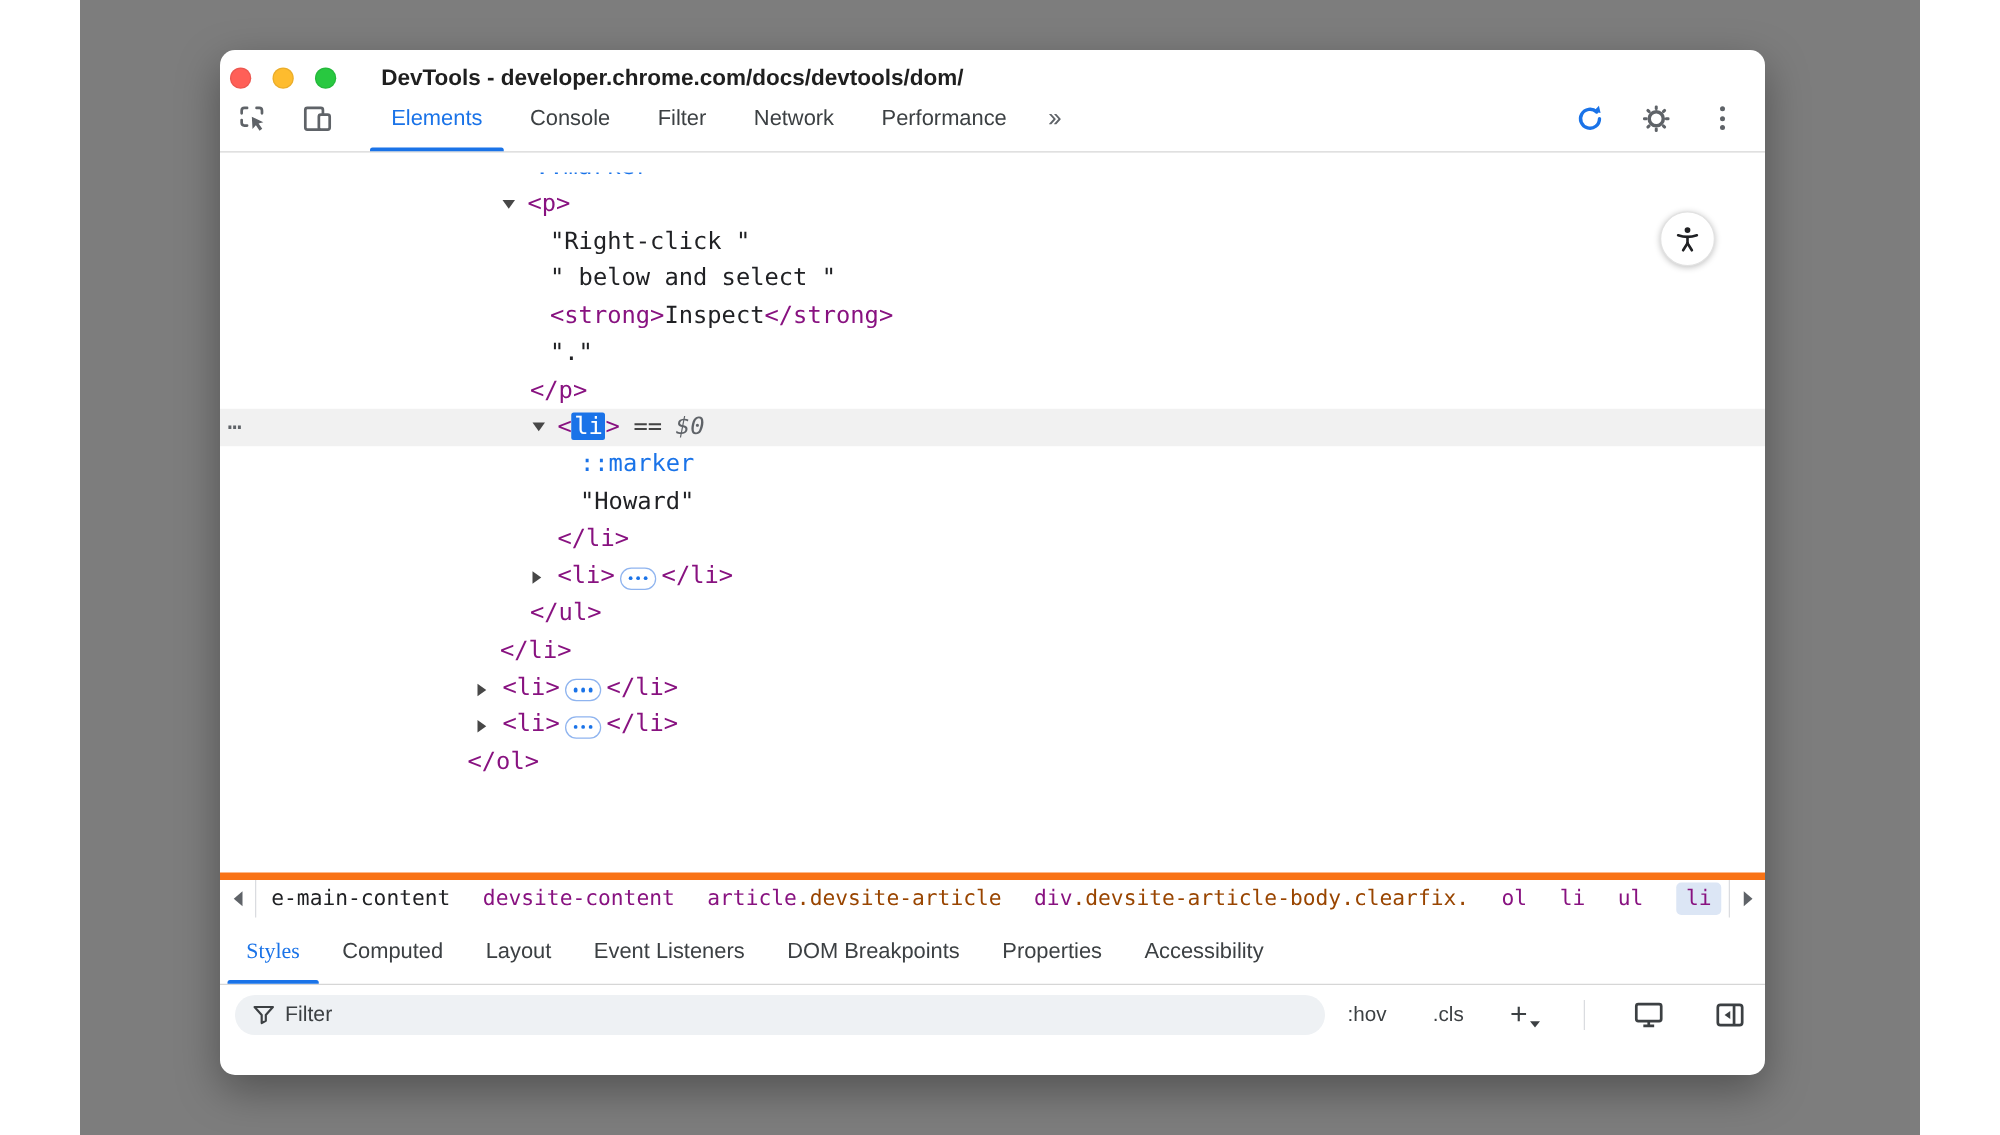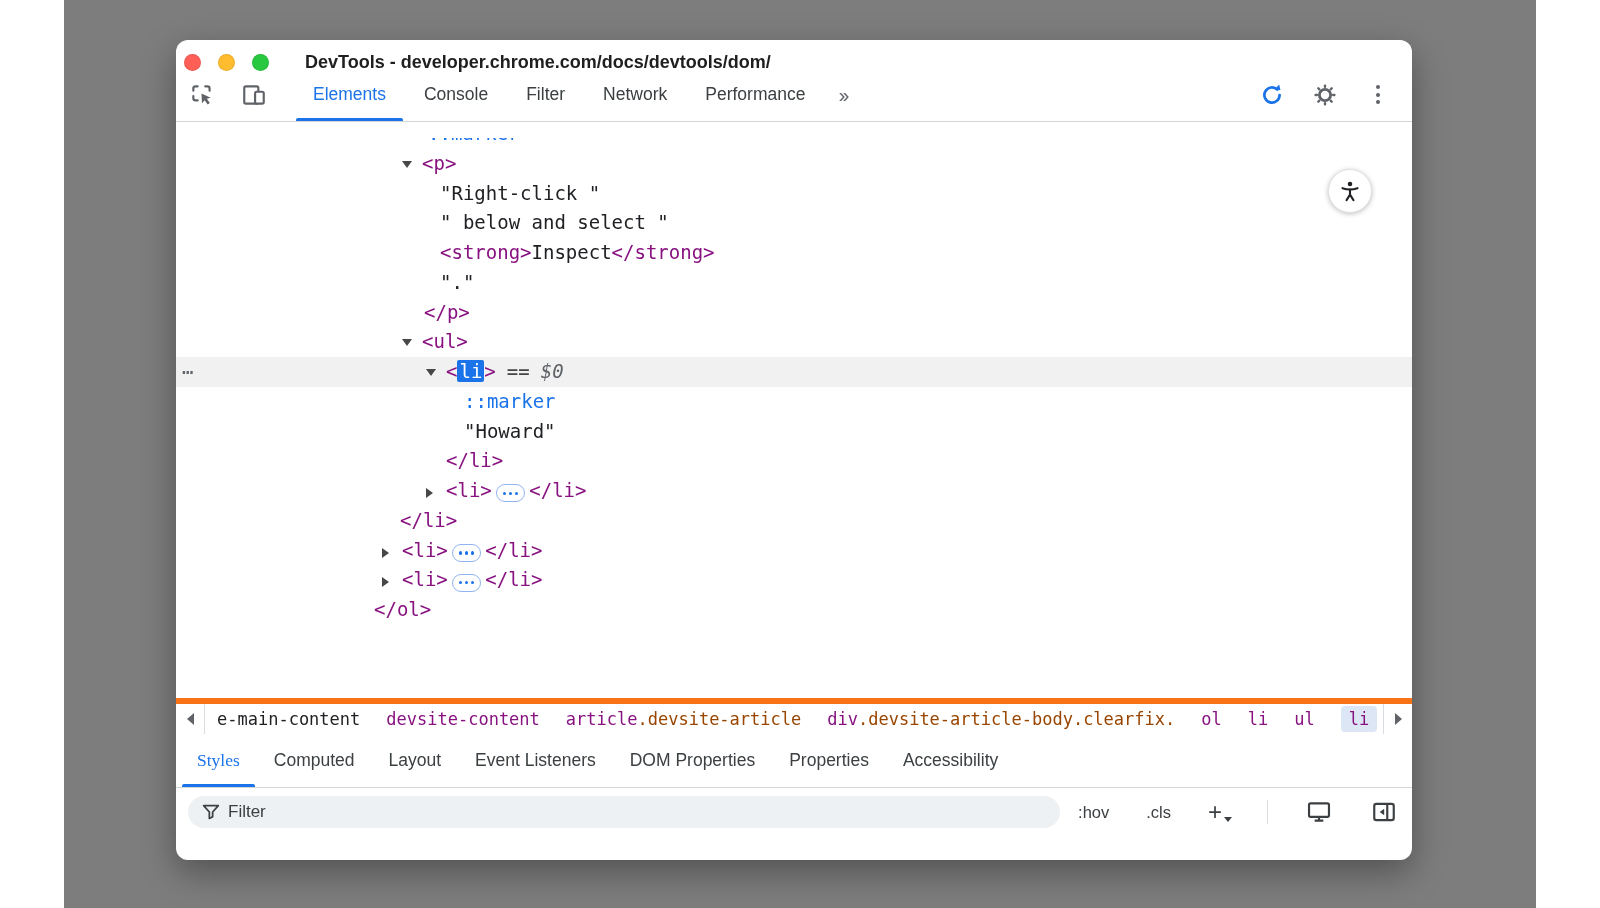--- a/index.html
+++ b/index.html
@@ -166,26 +166,26 @@
   </div>
 
   <div class="tree">
     <div class="row clip" style="padding-left:252px"><span class="pseudo">::marker</span></div>
     <div class="row" style="padding-left:226px"><span class="arrow down"></span><span class="tag">&lt;p&gt;</span></div>
     <div class="row" style="padding-left:264px"><span class="str">"Right-click "</span></div>
     <div class="row" style="padding-left:264px"><span class="str">" below and select "</span></div>
     <div class="row" style="padding-left:264px"><span class="tag">&lt;strong&gt;</span><span class="str">Inspect</span><span class="tag">&lt;/strong&gt;</span></div>
     <div class="row" style="padding-left:264px"><span class="str">"."</span></div>
     <div class="row" style="padding-left:248px"><span class="tag">&lt;/p&gt;</span></div>
-    <div class="row" style="padding-left:226px"><span class="arrow down"></span><span class="tag">&lt;ul&gt;</span></div>
     <div class="row sel" style="padding-left:250px"><span class="gutter">…</span><span class="arrow down"></span><span class="tag">&lt;</span><span class="selname">li</span><span class="tag">&gt;</span><span class="eq">==</span><span class="dollar">$0</span></div>
     <div class="row" style="padding-left:288px"><span class="pseudo">::marker</span></div>
     <div class="row" style="padding-left:288px"><span class="str">"Howard"</span></div>
     <div class="row" style="padding-left:270px"><span class="tag">&lt;/li&gt;</span></div>
     <div class="row" style="padding-left:250px"><span class="arrow right"></span><span class="tag">&lt;li&gt;</span><span class="pill"><i></i><i></i><i></i></span><span class="tag">&lt;/li&gt;</span></div>
+    <div class="row" style="padding-left:248px"><span class="tag">&lt;/ul&gt;</span></div>
     <div class="row" style="padding-left:224px"><span class="tag">&lt;/li&gt;</span></div>
     <div class="row" style="padding-left:206px"><span class="arrow right"></span><span class="tag">&lt;li&gt;</span><span class="pill"><i></i><i></i><i></i></span><span class="tag">&lt;/li&gt;</span></div>
     <div class="row" style="padding-left:206px"><span class="arrow right"></span><span class="tag">&lt;li&gt;</span><span class="pill"><i></i><i></i><i></i></span><span class="tag">&lt;/li&gt;</span></div>
     <div class="row" style="padding-left:198px"><span class="tag">&lt;/ol&gt;</span></div>
   </div>
 
   <div class="a11y-fab">
     <svg width="24" height="24" viewBox="0 0 24 24">
       <circle cx="12" cy="5" r="2.3" fill="#202124"></circle>
       <g fill="none" stroke="#202124" stroke-width="2.1" stroke-linecap="round" stroke-linejoin="round">
@@ -223,21 +223,21 @@
     <div class="stab">
         <span>Computed</span>
       </div>
     <div class="stab">
         <span>Layout</span>
       </div>
     <div class="stab">
         <span>Event Listeners</span>
       </div>
     <div class="stab">
-        <span>DOM Properties</span>
+        <span>DOM Breakpoints</span>
       </div>
     <div class="stab">
         <span>Properties</span>
       </div>
     <div class="stab">
         <span>Accessibility</span>
       </div>
   </div>
 
   <div class="filterbar">

